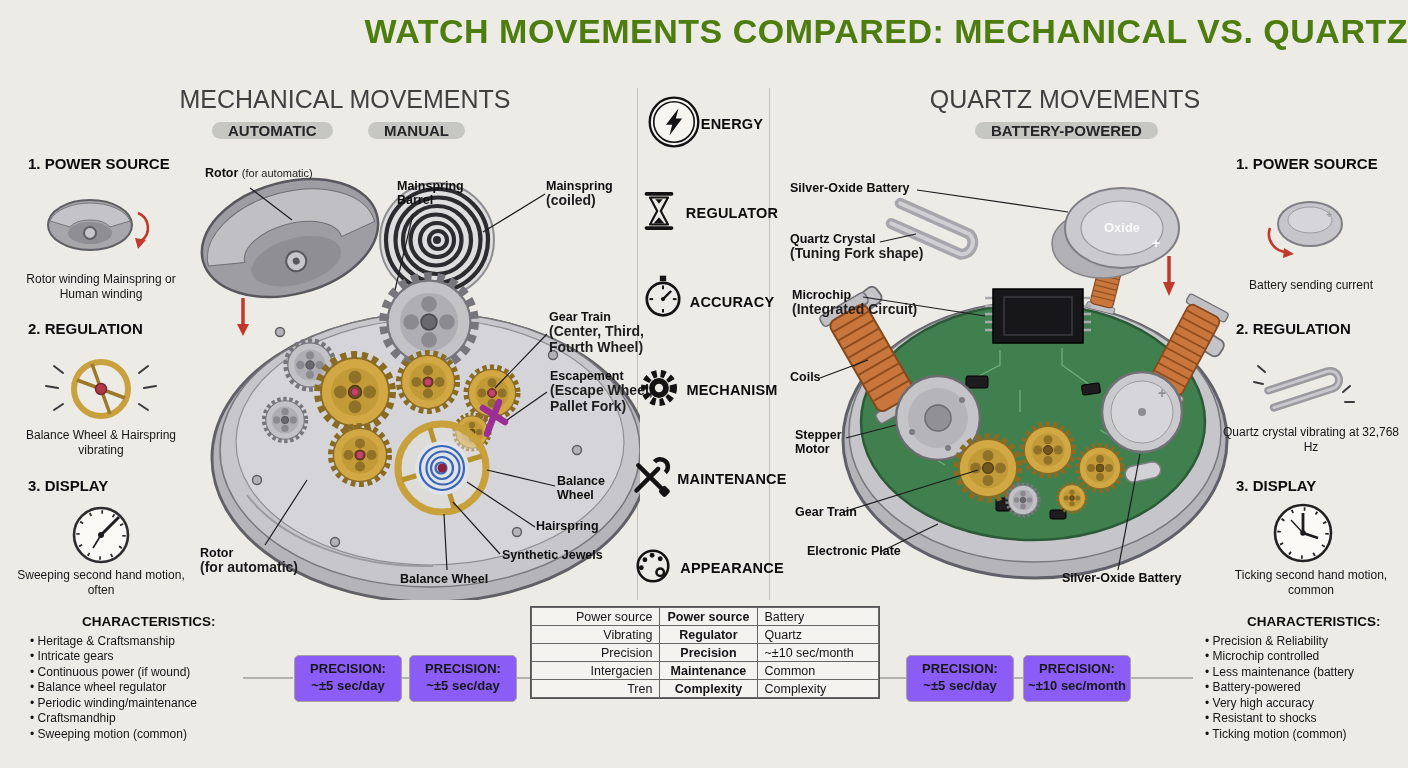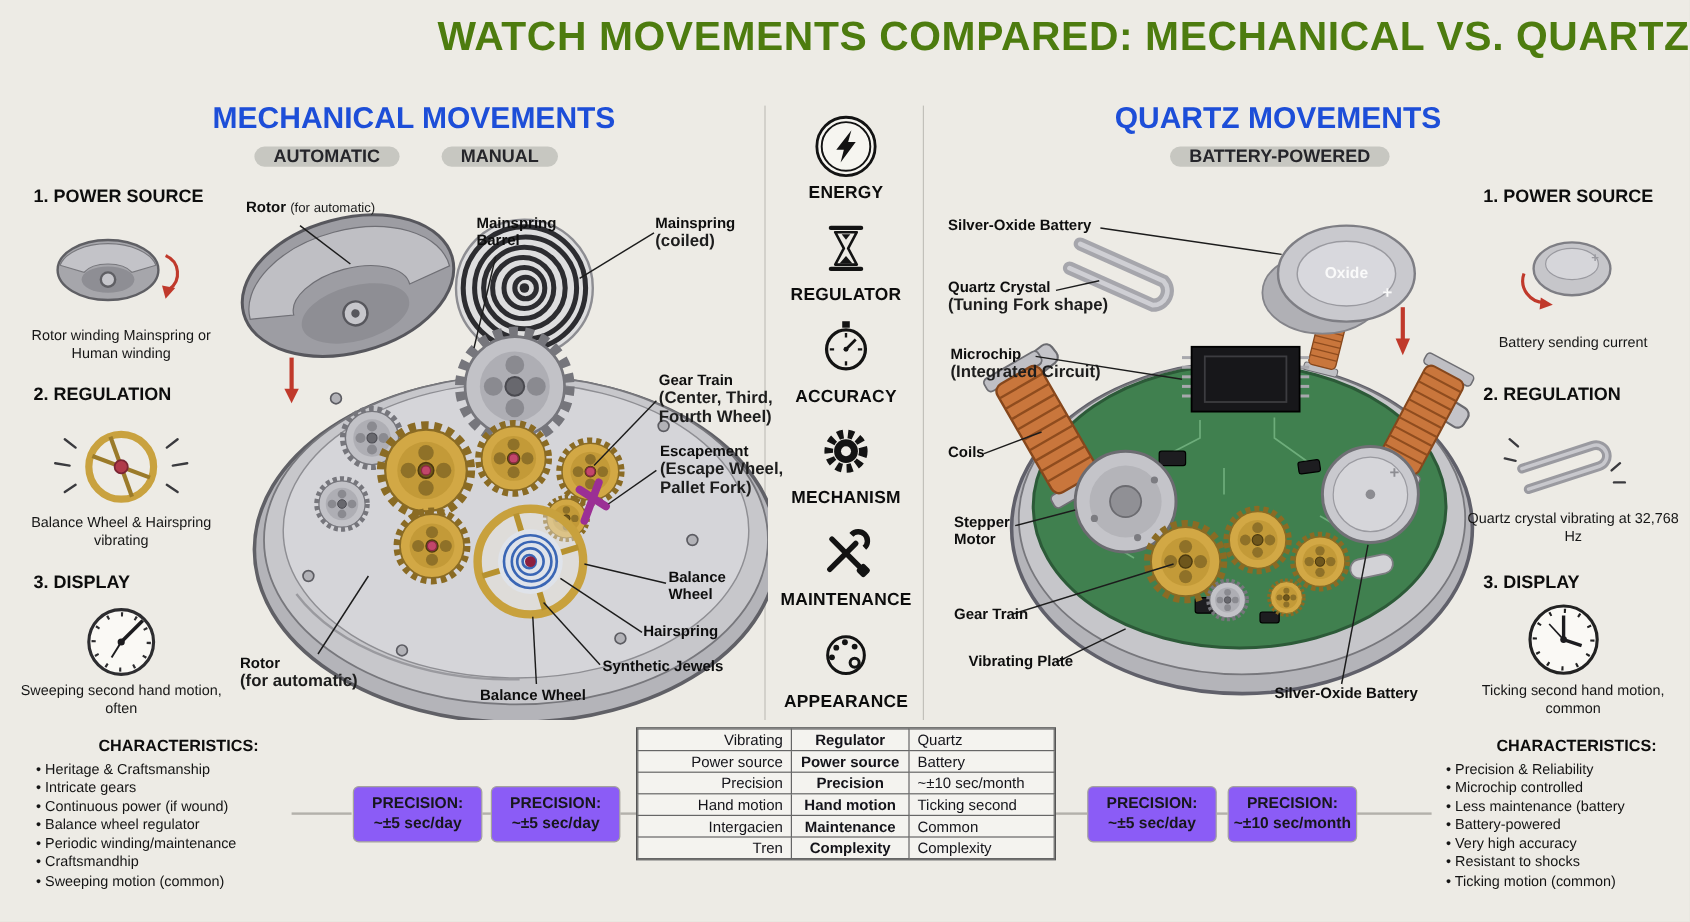--- a/index.html
+++ b/index.html
@@ -1,21 +1,21 @@
 <!DOCTYPE html>
 <html><head>
 <meta charset="utf-8">
 <style>
   *{margin:0;padding:0;box-sizing:border-box}
   html,body{background:#e6e4dd}
   body{font-family:"Liberation Sans", sans-serif;color:#111}
   #root{position:relative;width:1408px;height:768px;background:#edebe5;overflow:hidden;margin:0 auto}
   .abs{position:absolute}
   .title{position:absolute;left:0;top:12px;width:100%;text-align:right;font-size:34px;font-weight:800;letter-spacing:.5px;color:#4d7c0f}
-  .sec-head{position:absolute;font-size:25px;font-weight:700;color:#1d4ed8;text-align:center;width:360px}
+  .sec-head{position:absolute;font-size:25px;font-weight:400;color:#404040;text-align:center;width:360px}
   .pill{position:absolute;background:#c7c7c1;color:#25252a;border-radius:15px;padding:0 16px;font-size:15px;font-weight:700}
   .vline{position:absolute;width:1px;background:#c2c0ba}
   .cline{position:absolute;height:2px;background:#b3b1ab}
   .side-title{position:absolute;font-size:15px;font-weight:800;color:#0d0d0d}
   .side-desc{position:absolute;font-size:12px;line-height:1.25;color:#161616;text-align:center}
   .callout{position:absolute;font-size:12.5px;line-height:1.12;color:#0e0e0e}
   .callout b{font-weight:700}
   .callout .sub{display:block;font-weight:700;font-size:14px;color:#1d1d1d}
   .callout .subin{font-weight:400;font-size:11px;color:#1d1d1d}
   .char-title{position:absolute;font-size:13.5px;font-weight:800;color:#0d0d0d}
@@ -23,21 +23,21 @@
   .char-list li::before{content:"\2022  "}
   .badge{position:absolute;width:108px;background:#8b5cf6;border:1px solid #a5a39d;border-radius:5px;text-align:center;padding:5px 2px 6px;font-size:13px;font-weight:700;color:#17171c;line-height:1.3}
   .summary{position:absolute;left:530px;top:606px;width:350px;border:1.5px solid #555;background:#f4f3ef}
   .sum-head{background:#c9c8c2;border-bottom:1.5px solid #555;font-weight:700;font-size:14px;text-align:center;padding:3px 0;color:#101014}
   .summary table{width:100%;border-collapse:collapse;font-size:12.5px;color:#14141a}
   .summary td{border:1px solid #666;padding:1px 7px;height:18px}
   .summary td.c1{width:37%;text-align:right}
   .summary td.c2{width:28%;text-align:center;font-weight:700}
   .summary td.c3{width:35%;text-align:left}
   .cicon-col{position:absolute;left:640px;top:95px;width:130px;height:498px;display:flex;flex-direction:column;justify-content:space-between;align-items:center}
-  .cicon{display:flex;flex-direction:column;align-items:center}
+  .cicon{display:flex;align-items:center}
   .cicon-label{margin-top:4px;font-size:14.5px;font-weight:800;color:#0c0c0c;letter-spacing:.2px}
 </style>
 </head>
 <body>
 
 <svg width="0" height="0" style="position:absolute" aria-hidden="true">
   <defs>
     <symbol id="gearG" viewBox="-50 -50 100 100">
       <circle r="40" fill="none" stroke="#8a6b24" stroke-width="9" stroke-dasharray="6.5 5"></circle>
       <circle r="37" fill="#d2a845" stroke="#8a6b24" stroke-width="2"></circle>
@@ -406,21 +406,21 @@
   <div class="callout" style="left:790px;top:370px">
     <b>Coils</b>
   </div>
   <div class="callout" style="left:795px;top:428px;width:60px">
     <b>Stepper Motor</b>
   </div>
   <div class="callout" style="left:795px;top:505px">
     <b>Gear Train</b>
   </div>
   <div class="callout" style="left:807px;top:544px">
-    <b>Vibrating Plate</b>
+    <b>Electronic Plate</b>
   </div>
   <div class="callout" style="left:1062px;top:571px">
     <b>Silver-Oxide Battery</b>
   </div>
 
   <div class="side-title" style="left:1236px;top:155px">1. POWER SOURCE</div>
   <svg class="abs" style="left:1250px;top:188px" width="110" height="80" viewBox="0 0 110 80">
     <ellipse cx="60" cy="36" rx="32" ry="22" fill="#c6c6ca" stroke="#7e7e84" stroke-width="2"></ellipse>
     <ellipse cx="60" cy="32" rx="22" ry="13" fill="#d6d6da" stroke="#9a9aa0" stroke-width="1"></ellipse>
     <text x="76" y="30" font-size="11" font-weight="bold" fill="#9a9aa0">+</text>
@@ -498,38 +498,33 @@
   </div>
   <div class="badge" style="left:1023px;top:655px">
     <div>PRECISION:</div>
     <div class="val">~±10 sec/month</div>
   </div>
 
   <div class="summary">
     <table>
       <tbody>
         <tr>
+          <td class="c1">Power source</td>
+          <td class="c2">Power source</td>
+          <td class="c3">Battery</td>
+        </tr>
+        <tr>
           <td class="c1">Vibrating</td>
           <td class="c2">Regulator</td>
           <td class="c3">Quartz</td>
         </tr>
         <tr>
-          <td class="c1">Power source</td>
-          <td class="c2">Power source</td>
-          <td class="c3">Battery</td>
-        </tr>
-        <tr>
           <td class="c1">Precision</td>
           <td class="c2">Precision</td>
           <td class="c3">~±10 sec/month</td>
-        </tr>
-        <tr>
-          <td class="c1">Hand motion</td>
-          <td class="c2">Hand motion</td>
-          <td class="c3">Ticking second</td>
         </tr>
         <tr>
           <td class="c1">Intergacien</td>
           <td class="c2">Maintenance</td>
           <td class="c3">Common</td>
         </tr>
         <tr>
           <td class="c1">Tren</td>
           <td class="c2">Complexity</td>
           <td class="c3">Complexity</td>

